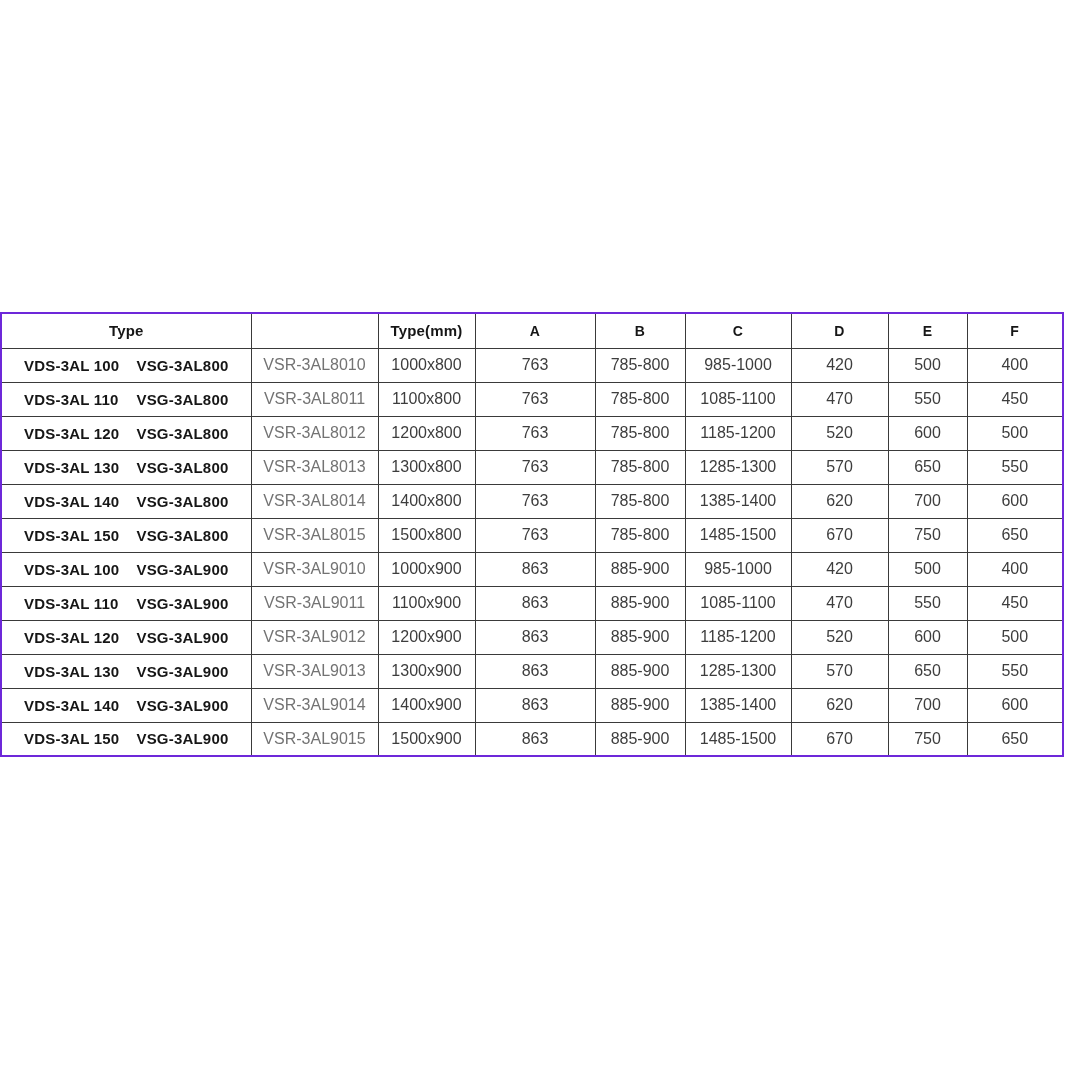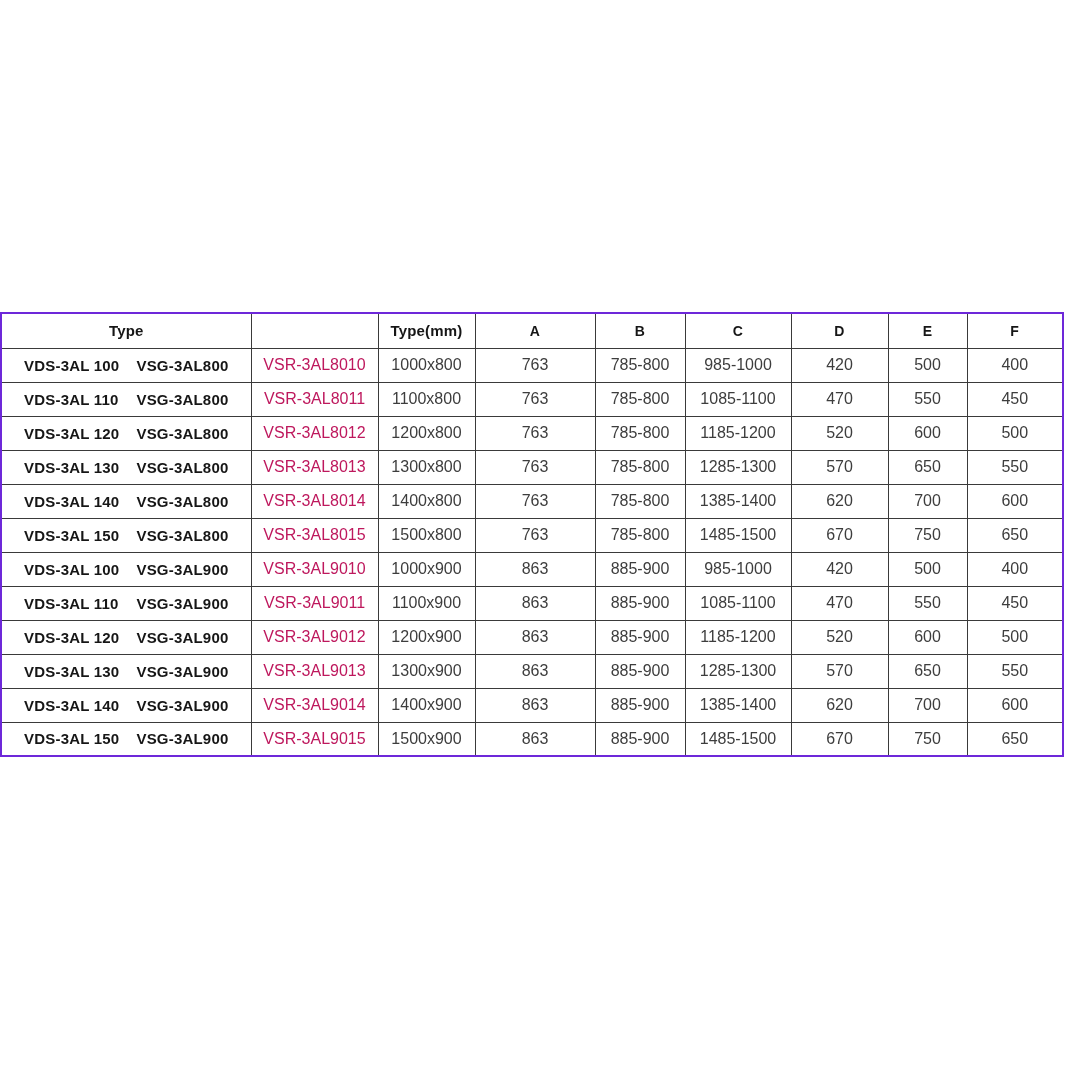--- a/index.html
+++ b/index.html
@@ -59,21 +59,21 @@
     justify-content: space-between;
     align-items: center;
     gap: 11px;
   }
   td.c-type span {
     font-size: 15px;
     font-weight: bold;
     color: #161616;
     letter-spacing: 0.2px;
   }
-  td.c-model { color: #be185d; }
+  td.c-model { color: #737373; }
 </style>
 </head>
 <body>
 
 <div class="canvas">
   <table class="spec-table">
     <colgroup>
       <col style="width:250px">
         <col style="width:127px">
         <col style="width:97px">

